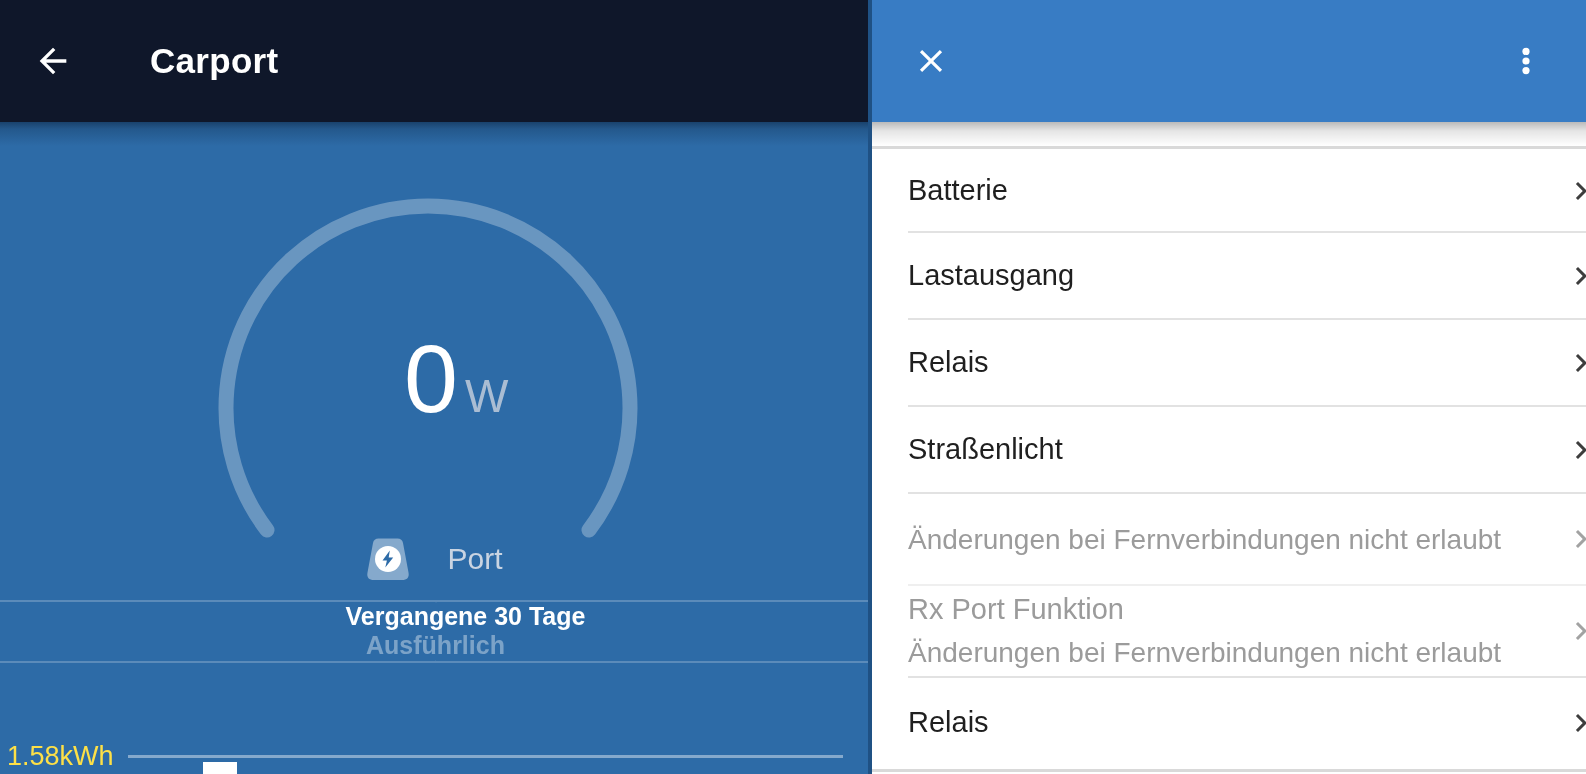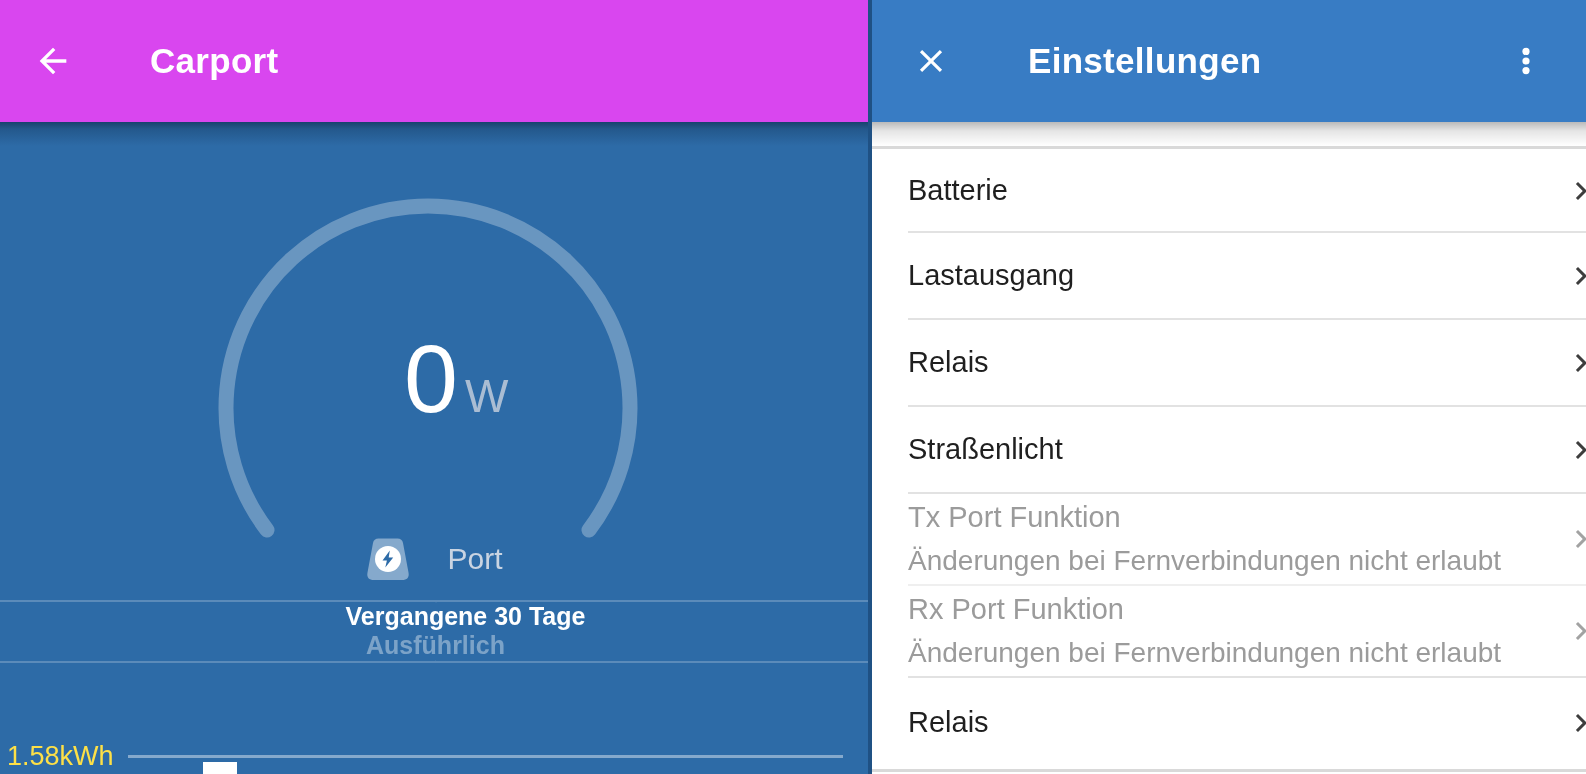--- a/index.html
+++ b/index.html
@@ -2,21 +2,21 @@
 <html><head>
 <meta charset="utf-8">
 <style>
   * { margin:0; padding:0; box-sizing:border-box; }
   html,body { width:1586px; height:774px; overflow:hidden; }
   body { font-family:"Liberation Sans","DejaVu Sans",sans-serif; }
   .app { position:relative; width:1586px; height:774px; background:#2d6ba7; overflow:hidden; }
 
   
   .left-panel { position:absolute; left:0; top:0; width:868px; height:774px; background:#2d6ba7; }
-  .l-header { position:absolute; left:0; top:0; width:868px; height:122px; background:#d946ef;
+  .l-header { position:absolute; left:0; top:0; width:868px; height:122px; background:#0f172a;
               display:flex; align-items:center; z-index:3; }
   .back-btn { margin-left:33px; width:40px; height:40px; cursor:pointer; }
   .l-title { margin-left:77px; font-size:35px; font-weight:700; color:#ffffff; letter-spacing:.3px; }
   .l-shadow { position:absolute; left:0; top:122px; width:868px; height:26px; z-index:2;
               background:linear-gradient(to bottom, rgba(9,32,60,.55) 0px, rgba(9,32,60,.25) 7px, rgba(9,32,60,0) 24px); }
 
   .gauge-svg { position:absolute; left:0; top:0; width:868px; height:620px; z-index:1; }
   .gauge-value { position:absolute; left:404px; top:330px; z-index:1; white-space:nowrap; }
   .gauge-value .num { font-size:97px; line-height:97px; color:#ffffff; font-weight:400; }
   .gauge-value .unit { font-size:46px; color:#aabdd3; margin-left:7px; font-weight:400; }
@@ -117,21 +117,20 @@
   </div>
 
   <div class="panel-divider"></div>
 
   <div class="right-panel">
 
     <div class="r-header">
       <svg class="close-btn" viewBox="0 0 24 24">
         <path fill="#ffffff" d="M19 6.41 17.59 5 12 10.59 6.41 5 5 6.41 10.59 12 5 17.59 6.41 19 12 13.41 17.59 19 19 17.59 13.41 12 19 6.41z"></path>
       </svg>
-      <span class="r-title">Einstellungen</span>
       <svg class="kebab-btn" viewBox="0 0 24 24">
         <circle cx="12" cy="5.6" r="2.4" fill="#ffffff"></circle>
         <circle cx="12" cy="12" r="2.4" fill="#ffffff"></circle>
         <circle cx="12" cy="18.4" r="2.4" fill="#ffffff"></circle>
       </svg>
     </div>
     <div class="r-shadow"></div>
     <div class="r-topline"></div>
 
     <div class="settings-list">
@@ -167,21 +166,20 @@
         <div class="row-text">
             <div class="row-label">Straßenlicht</div>
           </div>
         <svg class="chev" viewBox="0 0 24 24">
             <path d="M8.59 16.59 13.17 12 8.59 7.41 10 6l6 6-6 6z"></path>
           </svg>
       </div>
 
       <div class="row h92 disabled light-div">
         <div class="row-text">
-          <div class="row-label">Tx Port Funktion</div>
           <div class="row-sub">Änderungen bei Fernverbindungen nicht erlaubt</div>
         </div>
         <svg class="chev" viewBox="0 0 24 24">
             <path d="M8.59 16.59 13.17 12 8.59 7.41 10 6l6 6-6 6z"></path>
           </svg>
       </div>
 
       <div class="row h92 disabled">
         <div class="row-text">
           <div class="row-label">Rx Port Funktion</div>

